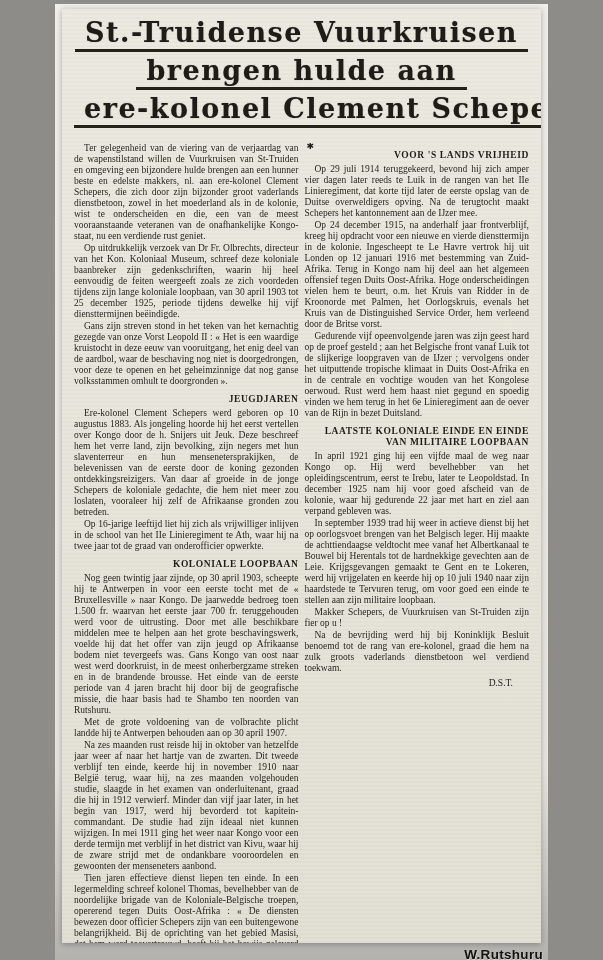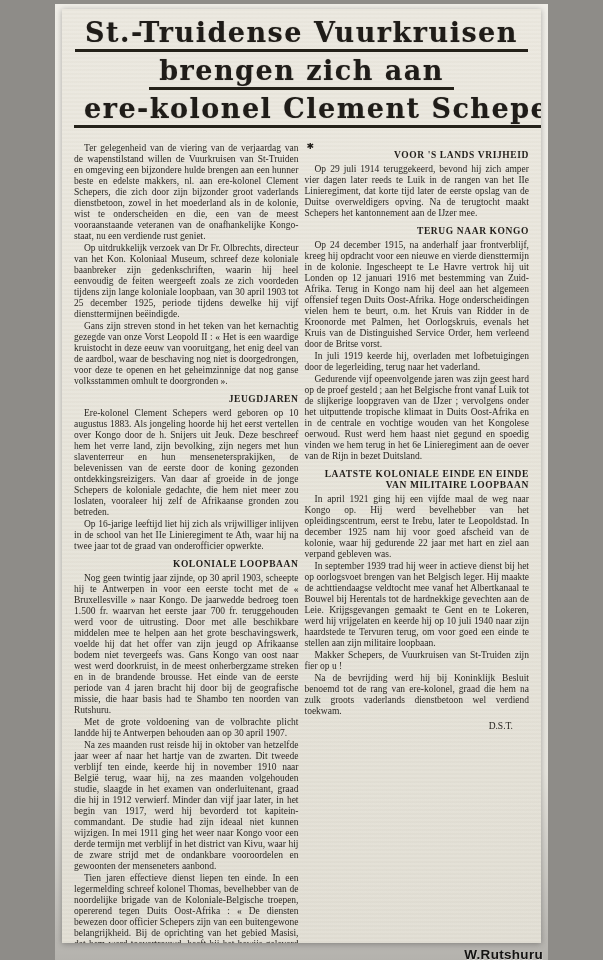--- a/index.html
+++ b/index.html
@@ -82,21 +82,21 @@
 <body>
 
 <div class="photo">
   <div class="clipping">
 
     <header class="headline">
       <div class="hl-row">
         <span class="hl-line">St.-Truidense Vuurkruisen</span>
       </div>
       <div class="hl-row">
-        <span class="hl-line">brengen zich aan</span>
+        <span class="hl-line">brengen hulde aan</span>
       </div>
       <div class="hl-row">
         <span class="hl-line">ere-kolonel Clement Schepers</span>
       </div>
     </header>
 
     <div class="columns">
       <div class="col">
           <p class="paragraph">Ter gelegenheid van de viering van de verjaardag van de wapenstilstand willen de Vuurkruisen van St-Truiden en omgeving een bijzondere hulde brengen aan een hunner beste en edelste makkers, nl. aan ere-kolonel Clement Schepers, die zich door zijn bijzonder groot vaderlands dienstbetoon, zowel in het moederland als in de kolonie, wist te onderscheiden en die, een van de meest vooraanstaande veteranen van de onafhankelijke Kongo-staat, nu een verdiende rust geniet.</p>
           <p class="paragraph">Op uitdrukkelijk verzoek van Dr Fr. Olbrechts, directeur van het Kon. Koloniaal Museum, schreef deze koloniale baanbreker zijn gedenkschriften, waarin hij heel eenvoudig de feiten weergeeft zoals ze zich voordeden tijdens zijn lange koloniale loopbaan, van 30 april 1903 tot 25 december 1925, periode tijdens dewelke hij vijf diensttermijnen beëindigde.</p>
@@ -107,23 +107,21 @@
           <h3 class="heading">KOLONIALE LOOPBAAN</h3>
           <p class="paragraph">Nog geen twintig jaar zijnde, op 30 april 1903, scheepte hij te Antwerpen in voor een eerste tocht met de « Bruxellesville » naar Kongo. De jaarwedde bedroeg toen 1.500 fr. waarvan het eerste jaar 700 fr. teruggehouden werd voor de uitrusting. Door met alle beschikbare middelen mee te helpen aan het grote beschavingswerk, voelde hij dat het offer van zijn jeugd op Afrikaanse bodem niet tevergeefs was. Gans Kongo van oost naar west werd doorkruist, in de meest onherbergzame streken en in de brandende brousse. Het einde van de eerste periode van 4 jaren bracht hij door bij de geografische missie, die haar basis had te Shambo ten noorden van Rutshuru.</p>
           <p class="paragraph">Met de grote voldoening van de volbrachte plicht landde hij te Antwerpen behouden aan op 30 april 1907.</p>
           <p class="paragraph">Na zes maanden rust reisde hij in oktober van hetzelfde jaar weer af naar het hartje van de zwarten. Dit tweede verblijf ten einde, keerde hij in november 1910 naar België terug, waar hij, na zes maanden volgehouden studie, slaagde in het examen van onderluitenant, graad die hij in 1912 verwierf. Minder dan vijf jaar later, in het begin van 1917, werd hij bevorderd tot kapitein-commandant. De studie had zijn ideaal niet kunnen wijzigen. In mei 1911 ging het weer naar Kongo voor een derde termijn met verblijf in het district van Kivu, waar hij de zware strijd met de ondankbare vooroordelen en gewoonten der menseneters aanbond.</p>
           <p class="paragraph">Tien jaren effectieve dienst liepen ten einde. In een legermelding schreef kolonel Thomas, bevelhebber van de noordelijke brigade van de Koloniale-Belgische troepen, opererend tegen Duits Oost-Afrika : « De diensten bewezen door officier Schepers zijn van een buitengewone belangrijkheid. Bij de oprichting van het gebied Masisi, dat hem werd toevertrouwd, heeft hij het bewijs geleverd van grote hoedanigheden als beheerder, steunend op zijn diepgaande kennis van de Afrikaanse problemen ».</p>
         </div>
       <div class="col">
         <span class="section-mark">✱</span>
       <h3 class="heading">VOOR 'S LANDS VRIJHEID</h3>
           <p class="paragraph">Op 29 juli 1914 teruggekeerd, bevond hij zich amper vier dagen later reeds te Luik in de rangen van het IIe Linieregiment, dat korte tijd later de eerste opslag van de Duitse overweldigers opving. Na de terugtocht maakt Schepers het kantonnement aan de IJzer mee.</p>
-          <h3 class="heading">TERUG NAAR KONGO</h3>
           <p class="paragraph">Op 24 december 1915, na anderhalf jaar frontverblijf, kreeg hij opdracht voor een nieuwe en vierde diensttermijn in de kolonie. Ingescheept te Le Havre vertrok hij uit Londen op 12 januari 1916 met bestemming van Zuid-Afrika. Terug in Kongo nam hij deel aan het algemeen offensief tegen Duits Oost-Afrika. Hoge onderscheidingen vielen hem te beurt, o.m. het Kruis van Ridder in de Kroonorde met Palmen, het Oorlogskruis, evenals het Kruis van de Distinguished Service Order, hem verleend door de Britse vorst.</p>
-          <p class="paragraph">In juli 1919 keerde hij, overladen met lofbetuigingen door de legerleiding, terug naar het vaderland.</p>
           <p class="paragraph">Gedurende vijf opeenvolgende jaren was zijn geest hard op de proef gesteld ; aan het Belgische front vanaf Luik tot de slijkerige loopgraven van de IJzer ; vervolgens onder het uitputtende tropische klimaat in Duits Oost-Afrika en in de centrale en vochtige wouden van het Kongolese oerwoud. Rust werd hem haast niet gegund en spoedig vinden we hem terug in het 6e Linieregiment aan de oever van de Rijn in bezet Duitsland.</p>
           <h3 class="heading">LAATSTE KOLONIALE EINDE EN EINDE VAN MILITAIRE LOOPBAAN</h3>
           <p class="paragraph">In april 1921 ging hij een vijfde maal de weg naar Kongo op. Hij werd bevelhebber van het opleidingscentrum, eerst te Irebu, later te Leopoldstad. In december 1925 nam hij voor goed afscheid van de kolonie, waar hij gedurende 22 jaar met hart en ziel aan verpand gebleven was.</p>
           <p class="paragraph">In september 1939 trad hij weer in actieve dienst bij het op oorlogsvoet brengen van het Belgisch leger. Hij maakte de achttiendaagse veldtocht mee vanaf het Albertkanaal te Bouwel bij Herentals tot de hardnekkige gevechten aan de Leie. Krijgsgevangen gemaakt te Gent en te Lokeren, werd hij vrijgelaten en keerde hij op 10 juli 1940 naar zijn haardstede te Tervuren terug, om voor goed een einde te stellen aan zijn militaire loopbaan.</p>
           <p class="paragraph">Makker Schepers, de Vuurkruisen van St-Truiden zijn fier op u !</p>
           <p class="paragraph">Na de bevrijding werd hij bij Koninklijk Besluit benoemd tot de rang van ere-kolonel, graad die hem na zulk groots vaderlands dienstbetoon wel verdiend toekwam.</p>
           <p class="signature">D.S.T.</p>
         </div>
     </div>
 

